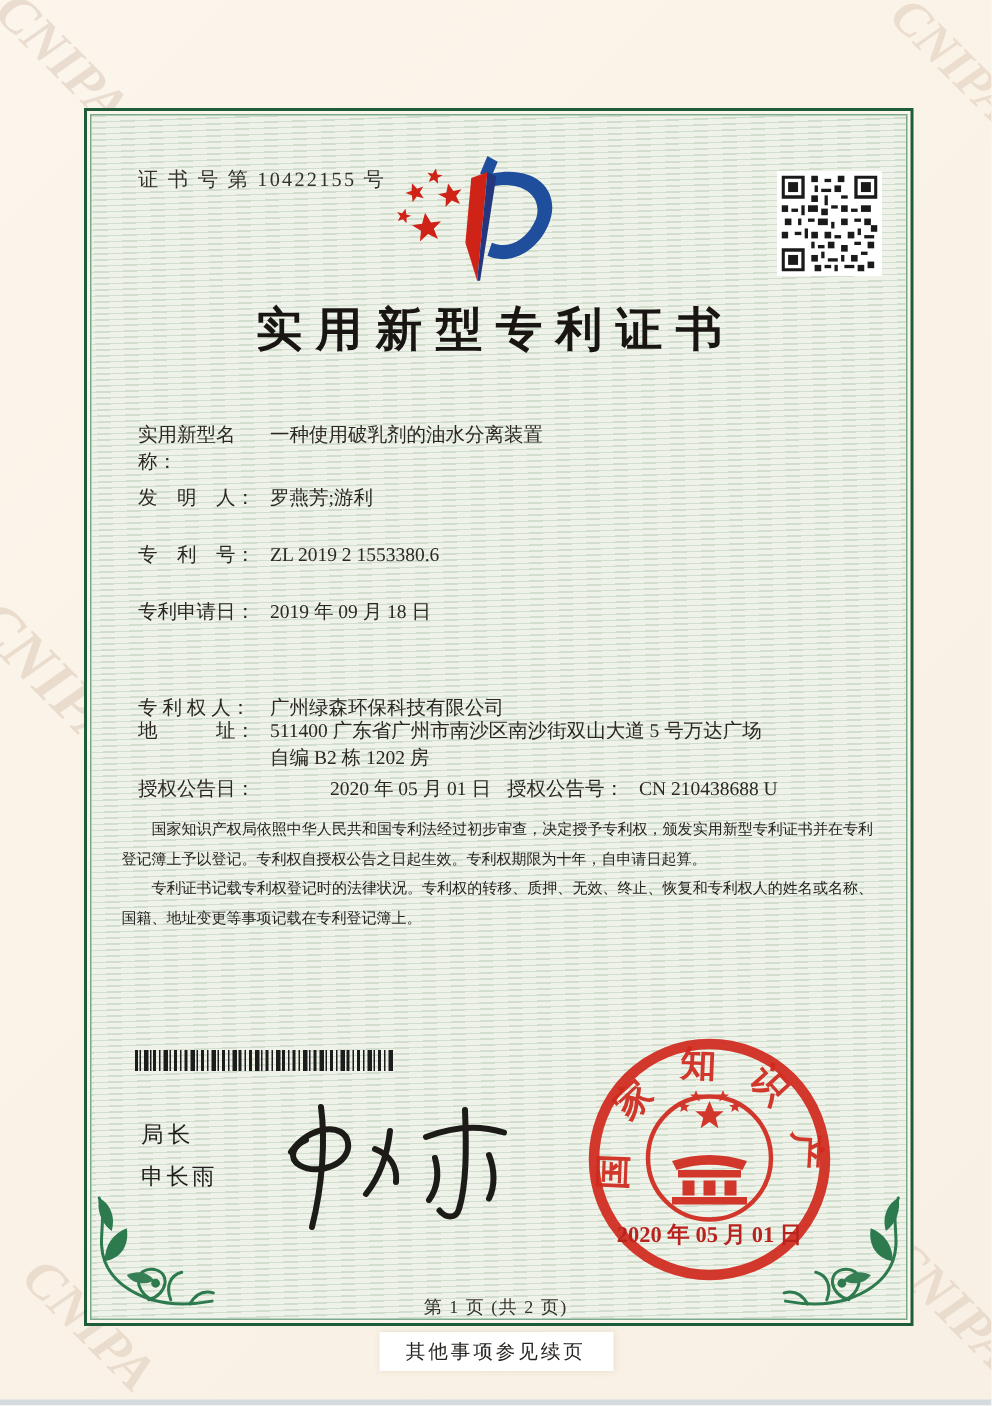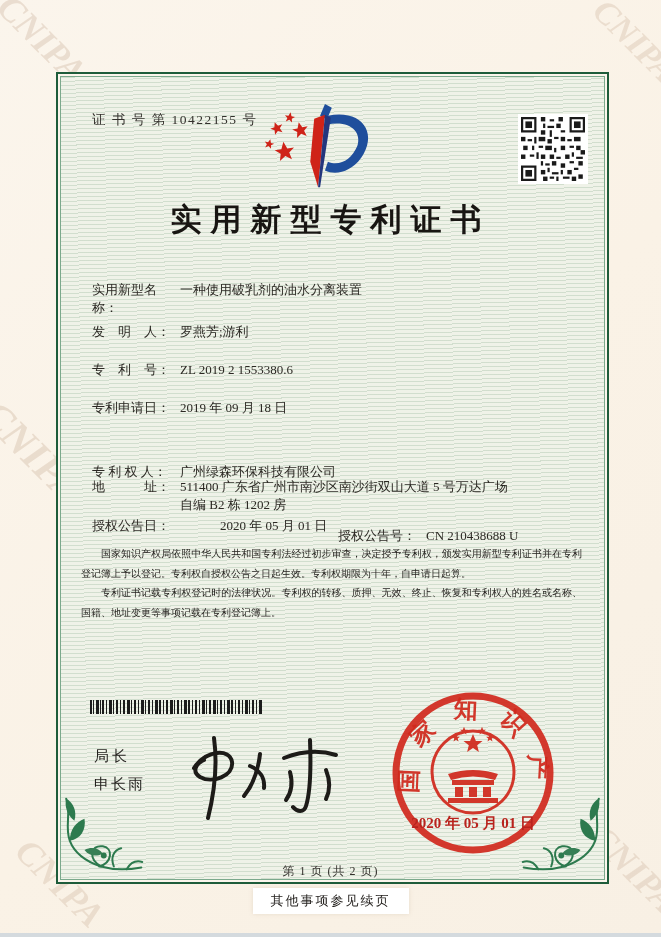--- a/index.html
+++ b/index.html
@@ -36,21 +36,21 @@
     position:absolute;left:0;top:199px;width:100%;text-align:center;
     font-size:31px;font-weight:bold;letter-spacing:9px;color:#181512;
   }
   
   .frow{position:absolute;left:92px;display:flex;font-size:13px;color:#2b2823;line-height:18px;}
   .frow .lab{width:88px;flex:0 0 88px;}
   .frow .val{white-space:pre-line;}
   .r1{top:281px;} .r2{top:323px;} .r3{top:361px;} .r4{top:399px;} .r5{top:442px;margin-top:21px;}
   .r6{top:478px;width:480px;}
   .r7{top:517px;width:480px;gap:40px;}
-  .pair2{position:absolute;left:246px;top:0;display:flex;margin-top:10px;}
+  .pair2{position:absolute;left:246px;top:0;display:flex;}
   .pair2 .lab{width:88px;flex:0 0 88px;}
   
   .paras{
     position:absolute;left:81px;top:544px;width:501px;
     font-size:10px;line-height:19.6px;color:#262320;text-align:justify;
   }
   .paras p{margin:0;text-indent:2em;}
   
   .barcode{position:absolute;left:90px;top:700px;width:174px;height:14px;}
   

